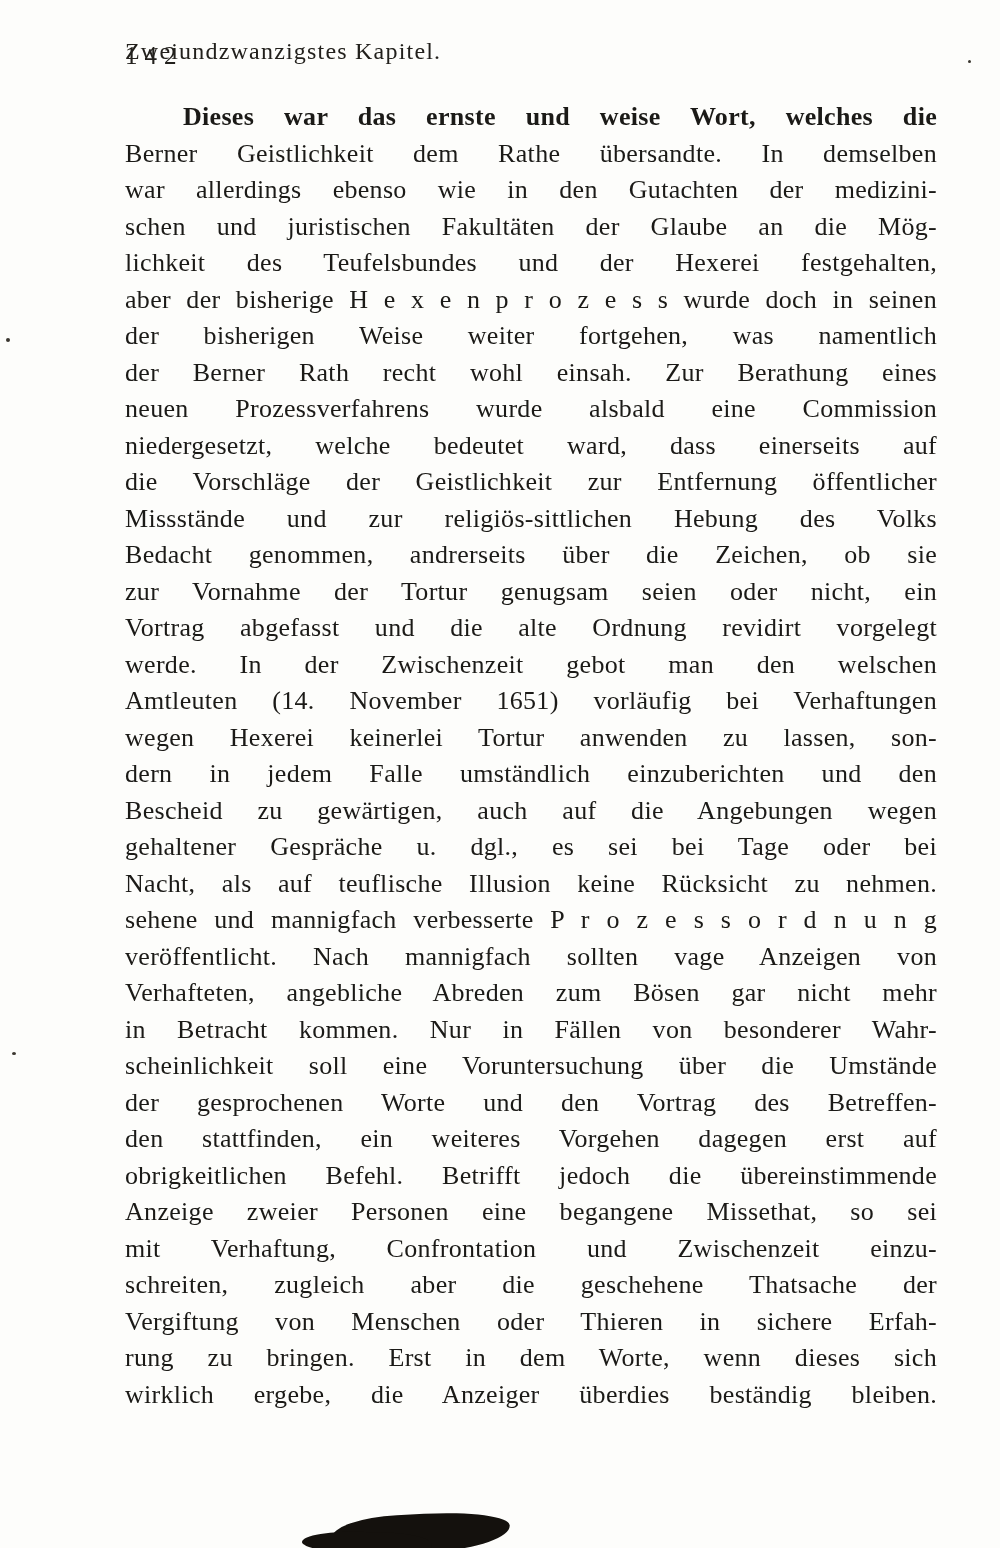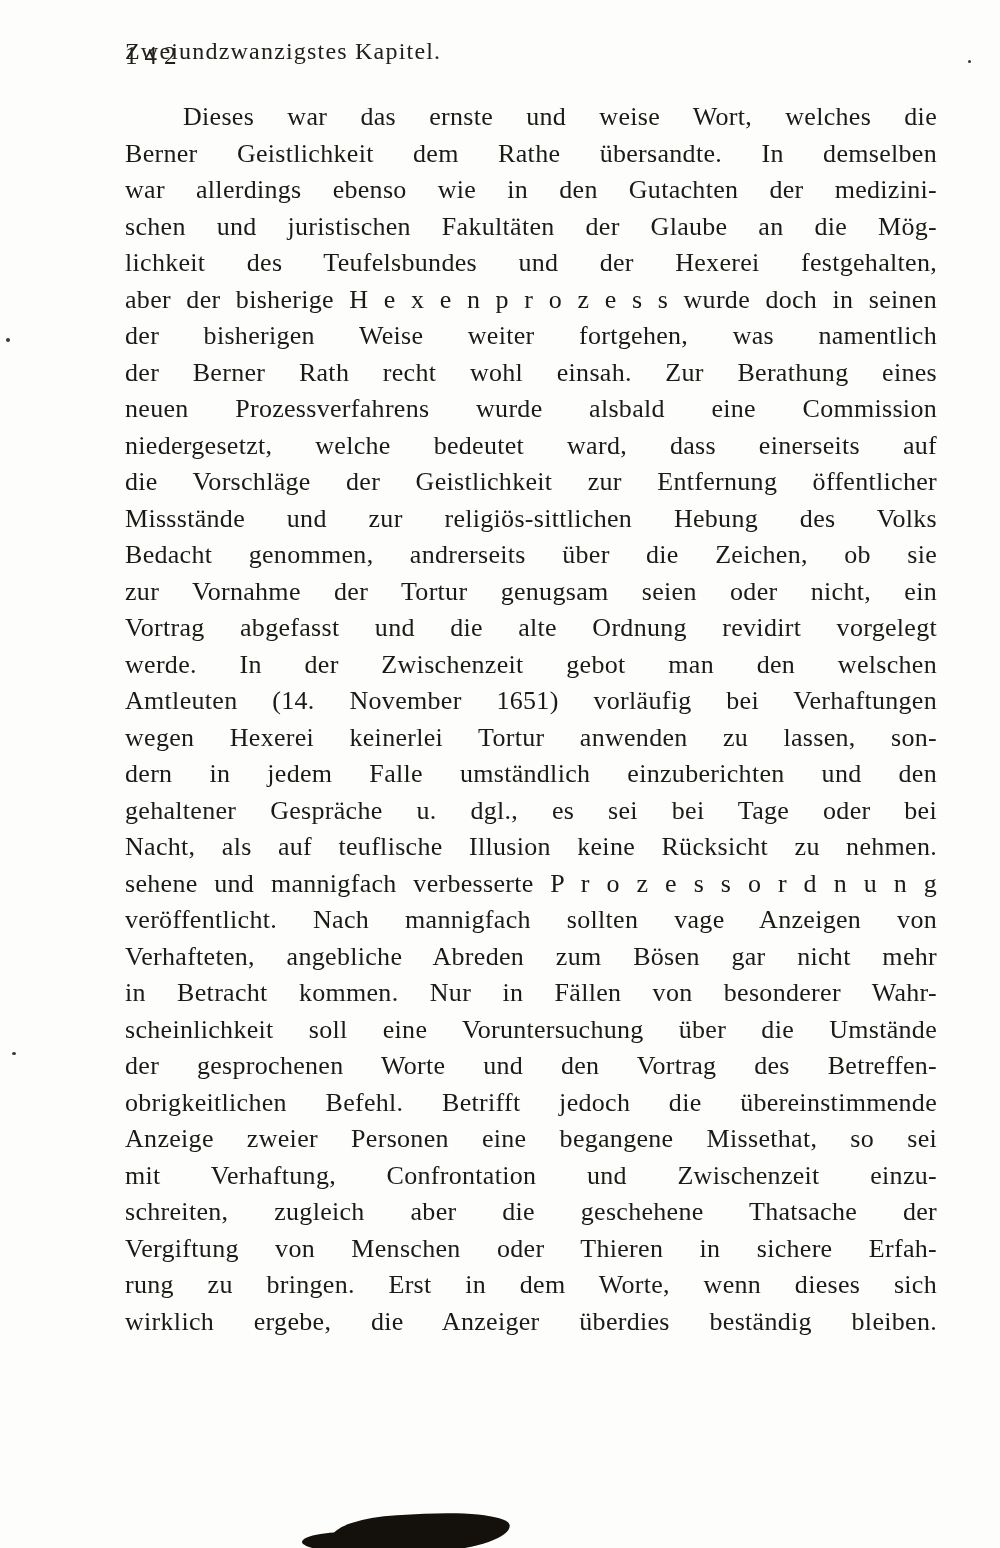--- a/index.html
+++ b/index.html
@@ -55,20 +55,21 @@
   }
   .line {
     text-align: justify;
     text-align-last: justify;
     white-space: normal;
     height: 36.5px;
     overflow: visible;
   }
   .line.indent {
     padding-left: 58px;
+    font-weight: bold;
   }
   
   .smudge {
     position: absolute;
     background: #14110d;
   }
   .smudge-a {
     left: 332px;
     top: 1514px;
     width: 178px;
@@ -116,28 +117,30 @@
       <div class="line">niedergesetzt, welche bedeutet ward, dass einerseits auf</div>
       <div class="line">die Vorschläge der Geistlichkeit zur Entfernung öffentlicher</div>
       <div class="line">Missstände und zur religiös-sittlichen Hebung des Volks</div>
       <div class="line">Bedacht genommen, andrerseits über die Zeichen, ob sie</div>
       <div class="line">zur Vornahme der Tortur genugsam seien oder nicht, ein</div>
       <div class="line">Vortrag abgefasst und die alte Ordnung revidirt vorgelegt</div>
       <div class="line">werde. In der Zwischenzeit gebot man den welschen</div>
       <div class="line">Amtleuten (14. November 1651) vorläufig bei Verhaftungen</div>
       <div class="line">wegen Hexerei keinerlei Tortur anwenden zu lassen, son-</div>
       <div class="line">dern in jedem Falle umständlich einzuberichten und den</div>
+      <div class="line">Bescheid zu gewärtigen, auch auf die Angebungen wegen</div>
       <div class="line">gehaltener Gespräche u. dgl., es sei bei Tage oder bei</div>
       <div class="line">Nacht, als auf teuflische Illusion keine Rücksicht zu nehmen.</div>
       <div class="line">sehene und mannigfach verbesserte P r o z e s s o r d n u n g</div>
       <div class="line">veröffentlicht. Nach mannigfach sollten vage Anzeigen von</div>
       <div class="line">Verhafteten, angebliche Abreden zum Bösen gar nicht mehr</div>
       <div class="line">in Betracht kommen. Nur in Fällen von besonderer Wahr-</div>
       <div class="line">scheinlichkeit soll eine Voruntersuchung über die Umstände</div>
       <div class="line">der gesprochenen Worte und den Vortrag des Betreffen-</div>
+      <div class="line">den stattfinden, ein weiteres Vorgehen dagegen erst auf</div>
       <div class="line">obrigkeitlichen Befehl. Betrifft jedoch die übereinstimmende</div>
       <div class="line">Anzeige zweier Personen eine begangene Missethat, so sei</div>
       <div class="line">mit Verhaftung, Confrontation und Zwischenzeit einzu-</div>
       <div class="line">schreiten, zugleich aber die geschehene Thatsache der</div>
       <div class="line">Vergiftung von Menschen oder Thieren in sichere Erfah-</div>
       <div class="line">rung zu bringen. Erst in dem Worte, wenn dieses sich</div>
       <div class="line">wirklich ergebe, die Anzeiger überdies beständig bleiben.</div>
     </div>
 
   <div class="smudge smudge-a"></div>

